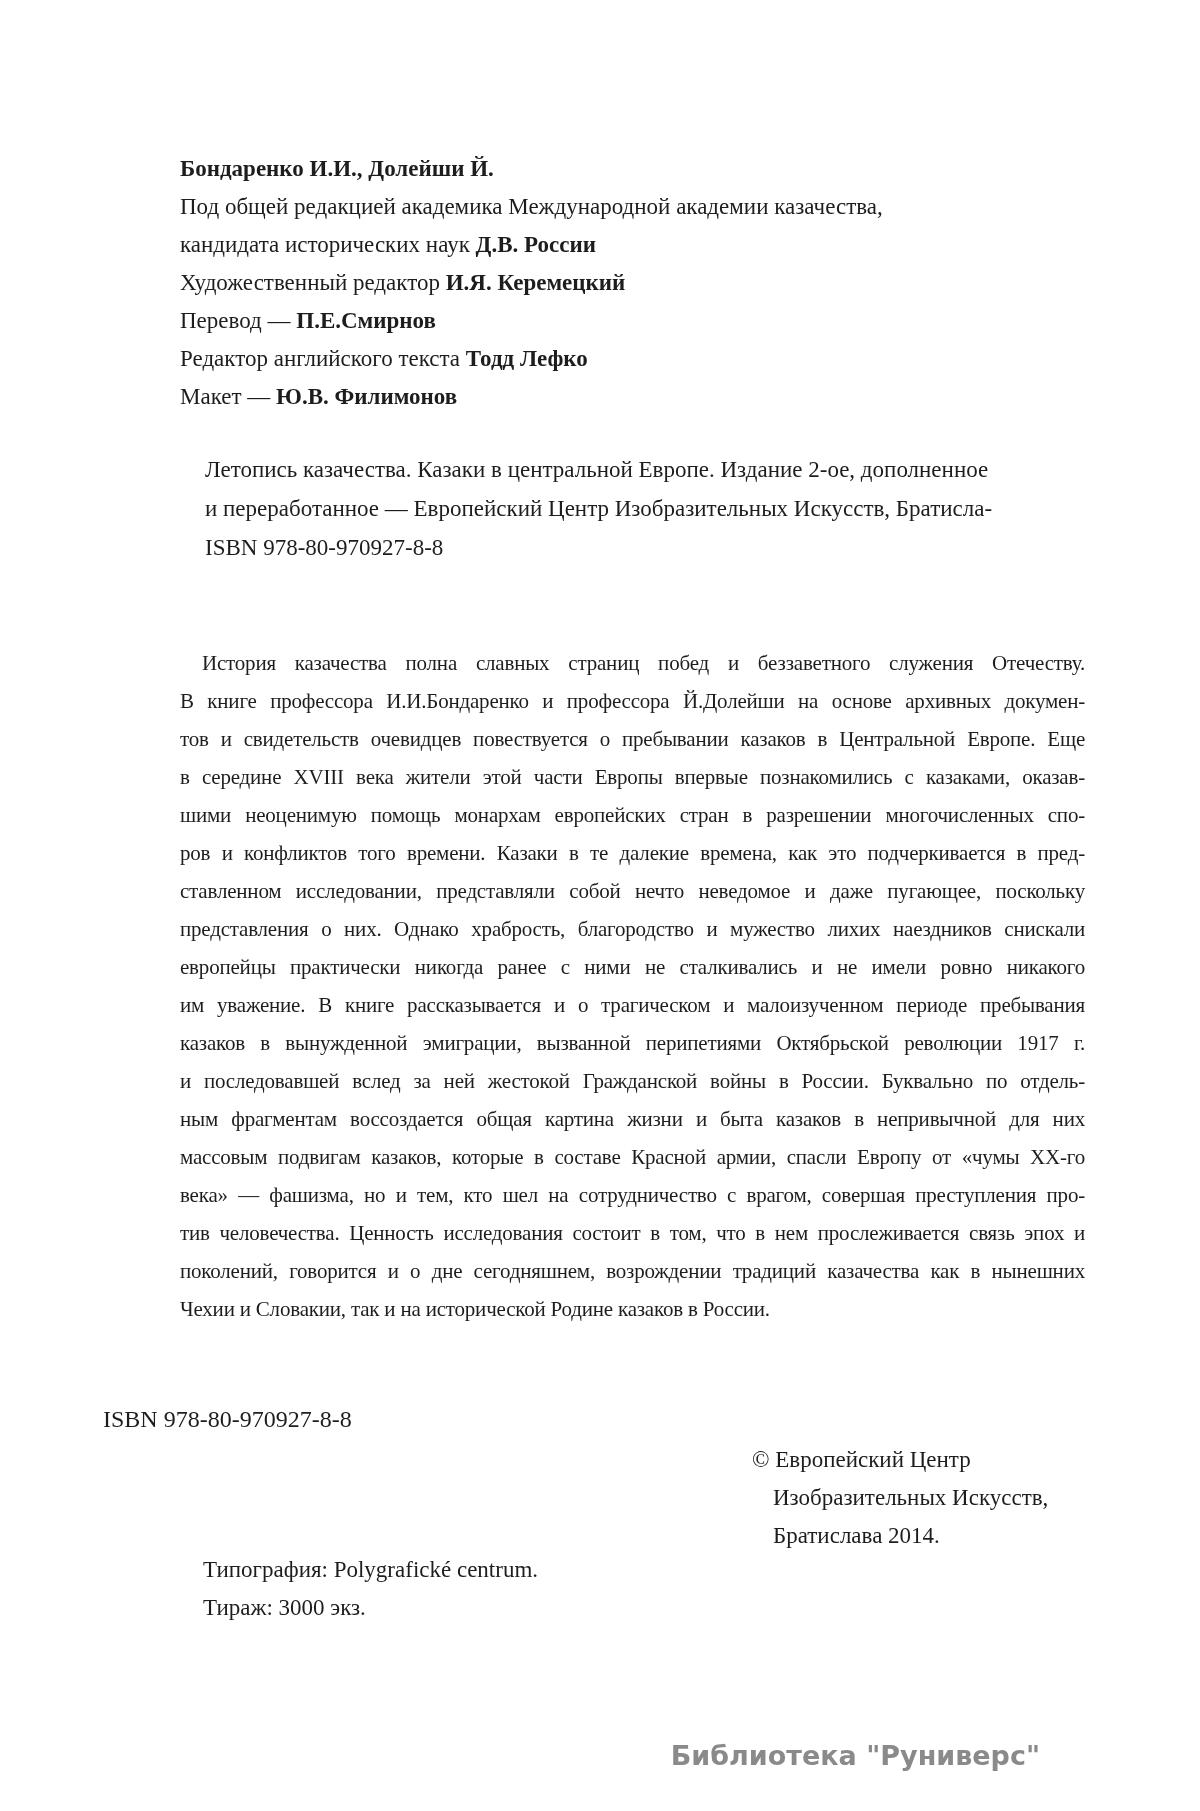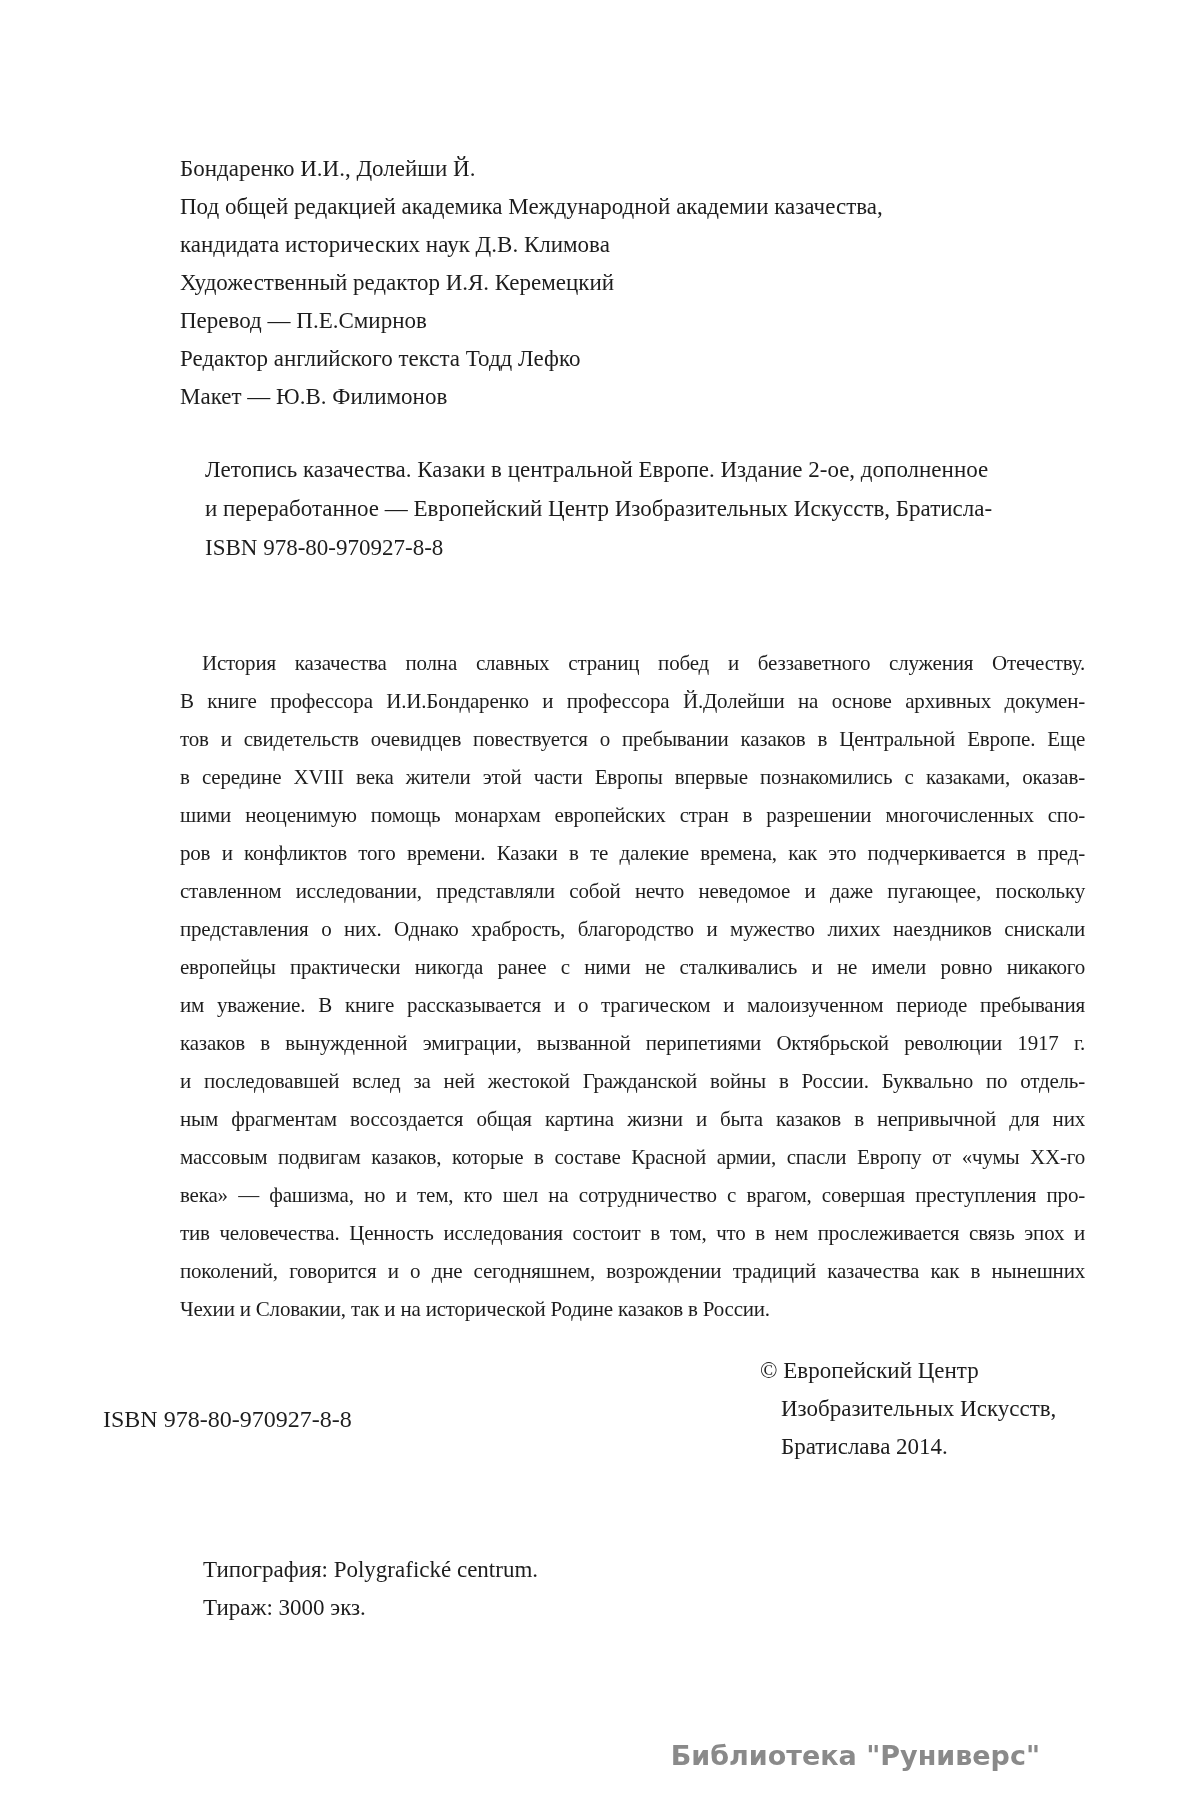--- a/index.html
+++ b/index.html
@@ -12,21 +12,21 @@
     overflow: hidden;
   }
   .page { position: absolute; inset: 0; }
 
   
   .credits {
     position: absolute; left: 180px; top: 150px;
     font-size: 23px; line-height: 38px;
     white-space: nowrap;
   }
-  .credits .bold, .credits b { font-weight: normal; }
+  .credits .bold, .credits b { font-weight: bold; }
 
   
   .imprint {
     position: absolute; left: 205px; top: 450px;
     font-size: 23px; line-height: 39px;
     white-space: nowrap;
   }
 
   
   .annotation {
@@ -37,22 +37,22 @@
   .annotation .jline { text-align: justify; text-align-last: justify; }
   .annotation .jline.first { padding-left: 22px; }
   .annotation .jline.last { text-align-last: auto; }
 
   
   .isbn-bottom {
     position: absolute; left: 103px; top: 1400px;
     font-size: 24px; line-height: 38px; white-space: nowrap;
   }
   .copyright {
-    position: absolute; left: 752px; top: 1352px;
-    font-size: 23px; line-height: 38px; white-space: nowrap; margin-left: 8px;
+    position: absolute; left: 752px; top: 1441px;
+    font-size: 23px; line-height: 38px; white-space: nowrap;
   }
   .copyright .cont { padding-left: 21px; }
 
   .printing {
     position: absolute; left: 203px; top: 1551px;
     font-size: 23px; line-height: 38px; white-space: nowrap;
   }
 
   
   .footer-watermark {
@@ -65,21 +65,21 @@
   }
 </style>
 </head>
 <body>
 
 <div class="page">
 
   <section class="credits">
     <div class="bold">Бондаренко И.И., Долейши Й.</div>
     <div>Под общей редакцией академика Международной академии казачества,</div>
-    <div><span>кандидата исторических наук </span><b>Д.В. Климова</b></div>
+    <div><span>кандидата исторических наук </span><b>Д.В. России</b></div>
     <div><span>Художественный редактор </span><b>И.Я. Керемецкий</b></div>
     <div><span>Перевод — </span><b>П.Е.Смирнов</b></div>
     <div><span>Редактор английского текста </span><b>Тодд Лефко</b></div>
     <div><span>Макет — </span><b>Ю.В. Филимонов</b></div>
   </section>
 
   <section class="imprint">
     <div>Летопись казачества. Казаки в центральной Европе. Издание 2-ое, дополненное</div>
     <div>и переработанное — Европейский Центр Изобразительных Искусств, Братисла-</div>
     <div>ISBN 978-80-970927-8-8</div>

